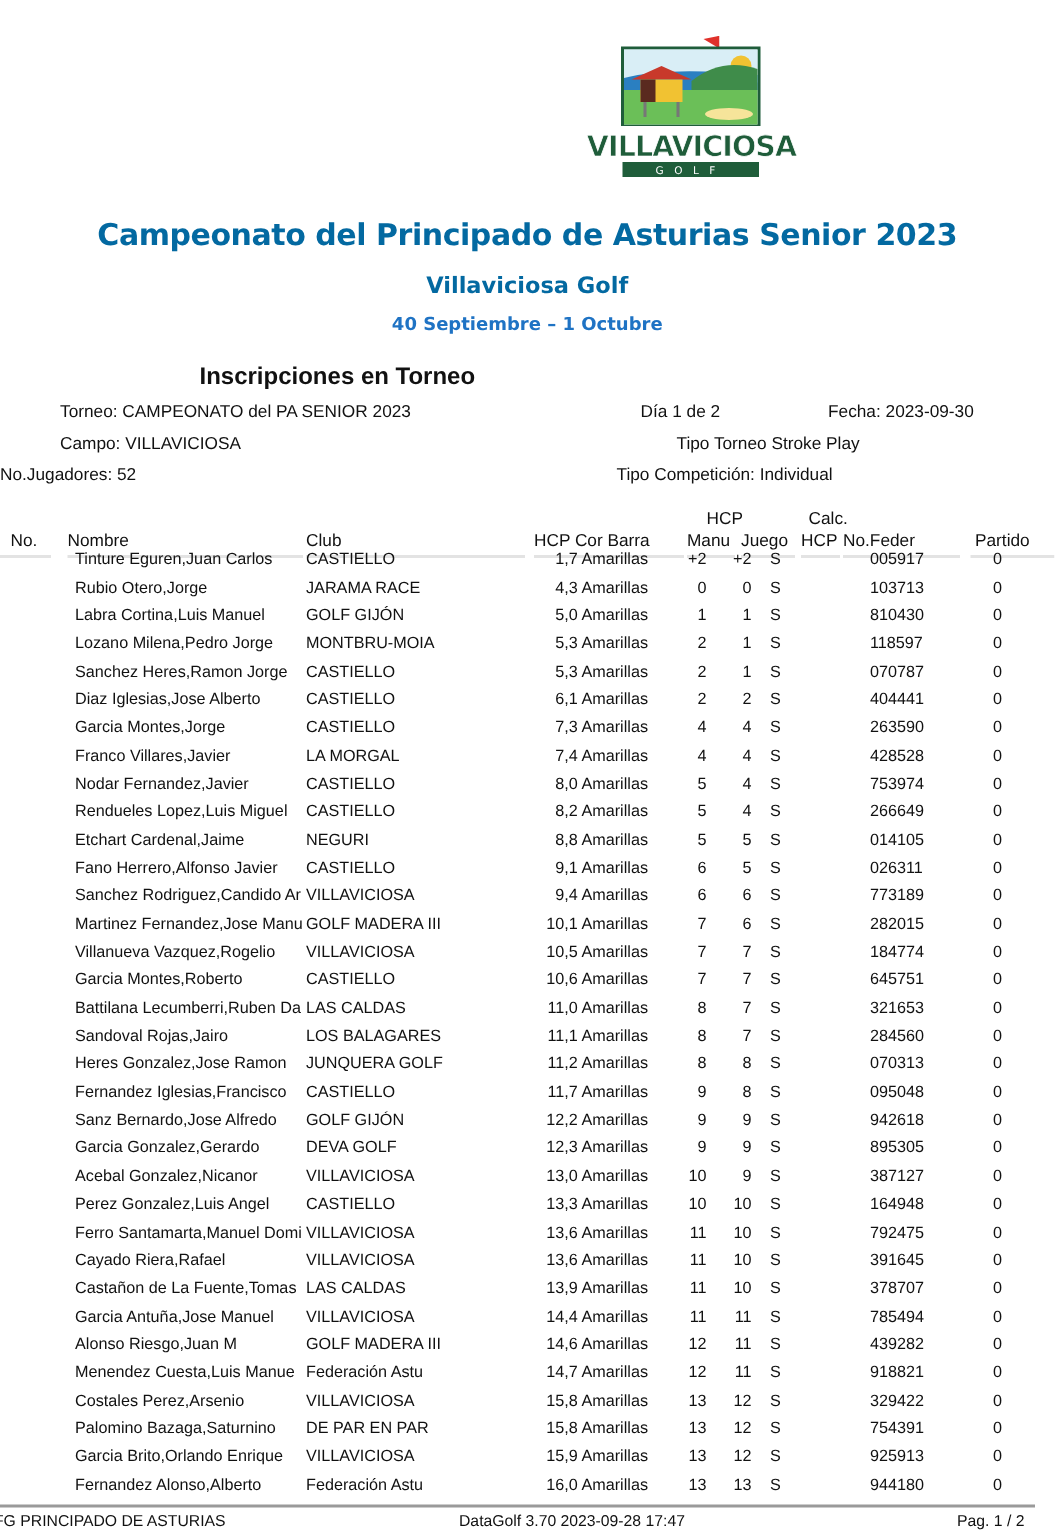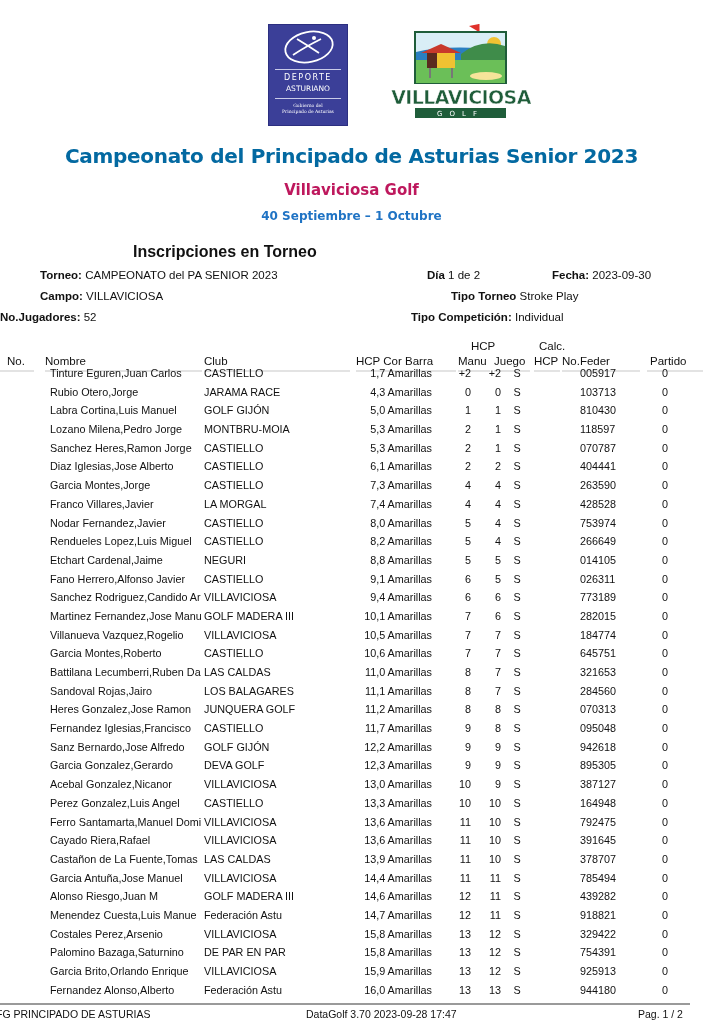--- a/index.html
+++ b/index.html
@@ -12,27 +12,27 @@
     .logo-deporte { left: 268px; top: 4px; width: 80px; height: 102px; background: #3b3f98; border: 1px solid #2c2f80; }
     .logo-villa { left: 391px; top: 4px; width: 140px; height: 96px; }
 
     .dep-line { position: absolute; left: 6px; right: 6px; height: 1px; background: #c9cbe8; }
     .dep-text { position: absolute; left: 0; right: 0; text-align: center; color: #fff; font-family: "DejaVu Sans", sans-serif; }
     .dep-t1 { top: 48px; font-size: 8px; letter-spacing: 1.5px; }
     .dep-t2 { top: 59px; font-size: 7.5px; }
     .dep-t3 { top: 78px; font-size: 4.5px; line-height: 6px; font-family: "DejaVu Serif", serif; }
 
     .title-main { position: absolute; top: 144px; left: 0; width: 703px; text-align: center; color: #0369a1; font-family: "DejaVu Sans", sans-serif; font-weight: bold; font-size: 20px; letter-spacing: -0.3px; }
-    .title-sub { position: absolute; top: 181px; left: 0; width: 703px; text-align: center; color: #be185d; font-family: "DejaVu Sans", sans-serif; font-weight: bold; font-size: 15px; }
+    .title-sub { position: absolute; top: 181px; left: 0; width: 703px; text-align: center; color: #0369a1; font-family: "DejaVu Sans", sans-serif; font-weight: bold; font-size: 15px; }
     .title-dates { position: absolute; top: 209px; left: 0; width: 703px; text-align: center; color: #1f73c4; font-family: "DejaVu Sans", sans-serif; font-weight: bold; font-size: 12px; }
 
     .report-title { position: absolute; top: 243px; left: 133px; font-size: 16px; font-weight: bold; color: #111; }
 
     .meta { position: absolute; font-size: 11.5px; color: #111; white-space: nowrap; }
-    .meta b { font-weight: bold; }
+    .meta b { font-weight: normal; }
 
     .table-head { position: absolute; top: 338px; left: 0; width: 703px; height: 34px; font-size: 11.5px; }
     .th { position: absolute; white-space: nowrap; }
     .th-line { position: absolute; top: 32px; height: 2px; background: #e3e3e3; }
 
     .rows { position: absolute; top: 365px; left: 0; width: 703px; }
     .row { position: relative; height: 18.7px; font-size: 10.8px; color: #111; }
     .cell { position: absolute; top: 2px; white-space: nowrap; overflow: hidden; }
     .c-name { left: 50px; width: 157px; }
     .c-club { left: 204px; width: 130px; }
@@ -45,36 +45,20 @@
 
     .footer-line { position: absolute; top: 1003px; left: 0; width: 690px; height: 2px; background: #9a9a9a; }
     .footer { position: absolute; top: 1008px; font-size: 10.5px; color: #111; white-space: nowrap; }
   </style>
 </head>
 <body>
 
 <div class="logos">
 
 
-  <div class="logo logo-deporte">
-    <svg width="80" height="44" viewBox="0 0 80 44" style="position:absolute;left:0;top:0;">
-      <ellipse cx="40" cy="22" rx="24" ry="15" fill="none" stroke="#ffffff" stroke-width="1.8" transform="rotate(-12 40 22)"></ellipse>
-      <path d="M24 30 Q36 22 52 14" stroke="#ffffff" stroke-width="1.8" fill="none"></path>
-      <path d="M28 14 Q38 20 50 28" stroke="#ffffff" stroke-width="1.8" fill="none"></path>
-      <circle cx="45" cy="13" r="2" fill="#ffffff"></circle>
-    </svg>
-    <div class="dep-line" style="top:44px;"></div>
-    <div class="dep-text dep-t1">DEPORTE</div>
-    <div class="dep-text dep-t2">ASTURIANO</div>
-    <div class="dep-line" style="top:73px;"></div>
-    <div class="dep-text dep-t3">
-      <div>Gobierno del</div>
-      <div>Principado de Asturias</div>
-    </div>
-  </div>
 
   <div class="logo logo-villa">
     <svg width="140" height="96" viewBox="0 0 140 96">
 
       <polygon points="78,2 88,0 88,8" fill="#e0312b"></polygon>
       <rect x="87.5" y="0" width="1" height="50" fill="#e0312b"></rect>
 
       <rect x="24" y="8" width="91" height="52" fill="#e8f3f7" stroke="#1f5d3a" stroke-width="2"></rect>
 
       <rect x="25" y="9" width="89" height="22" fill="#d9eef6"></rect>

